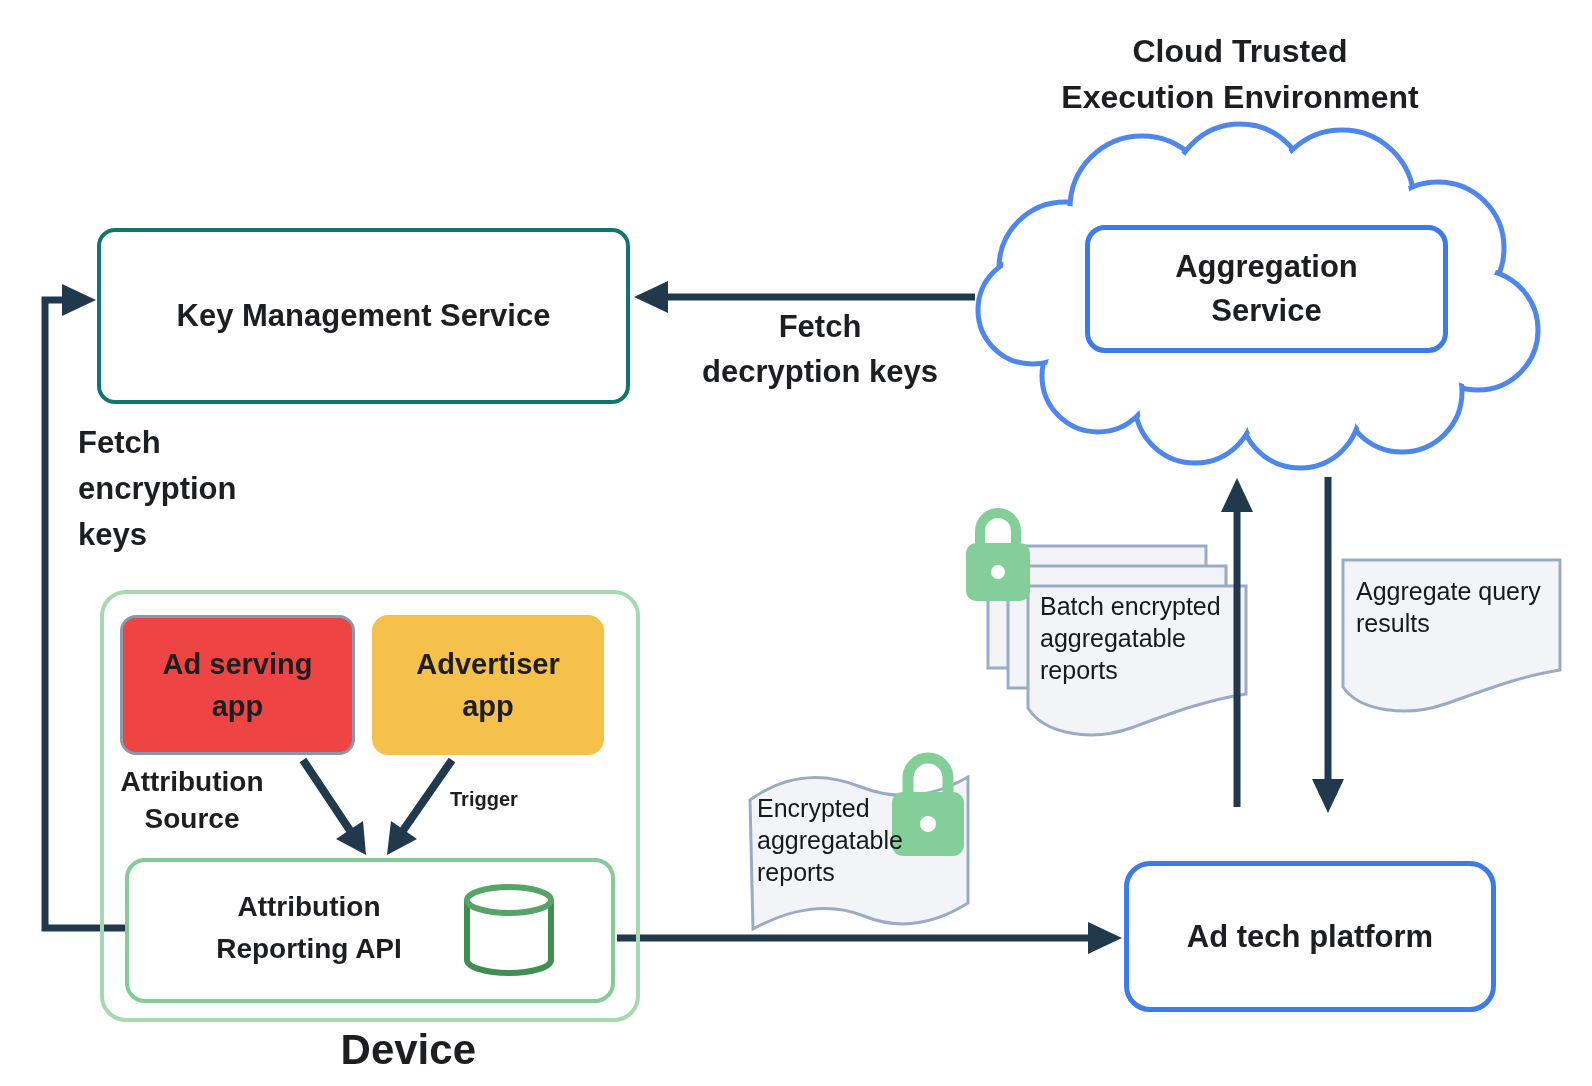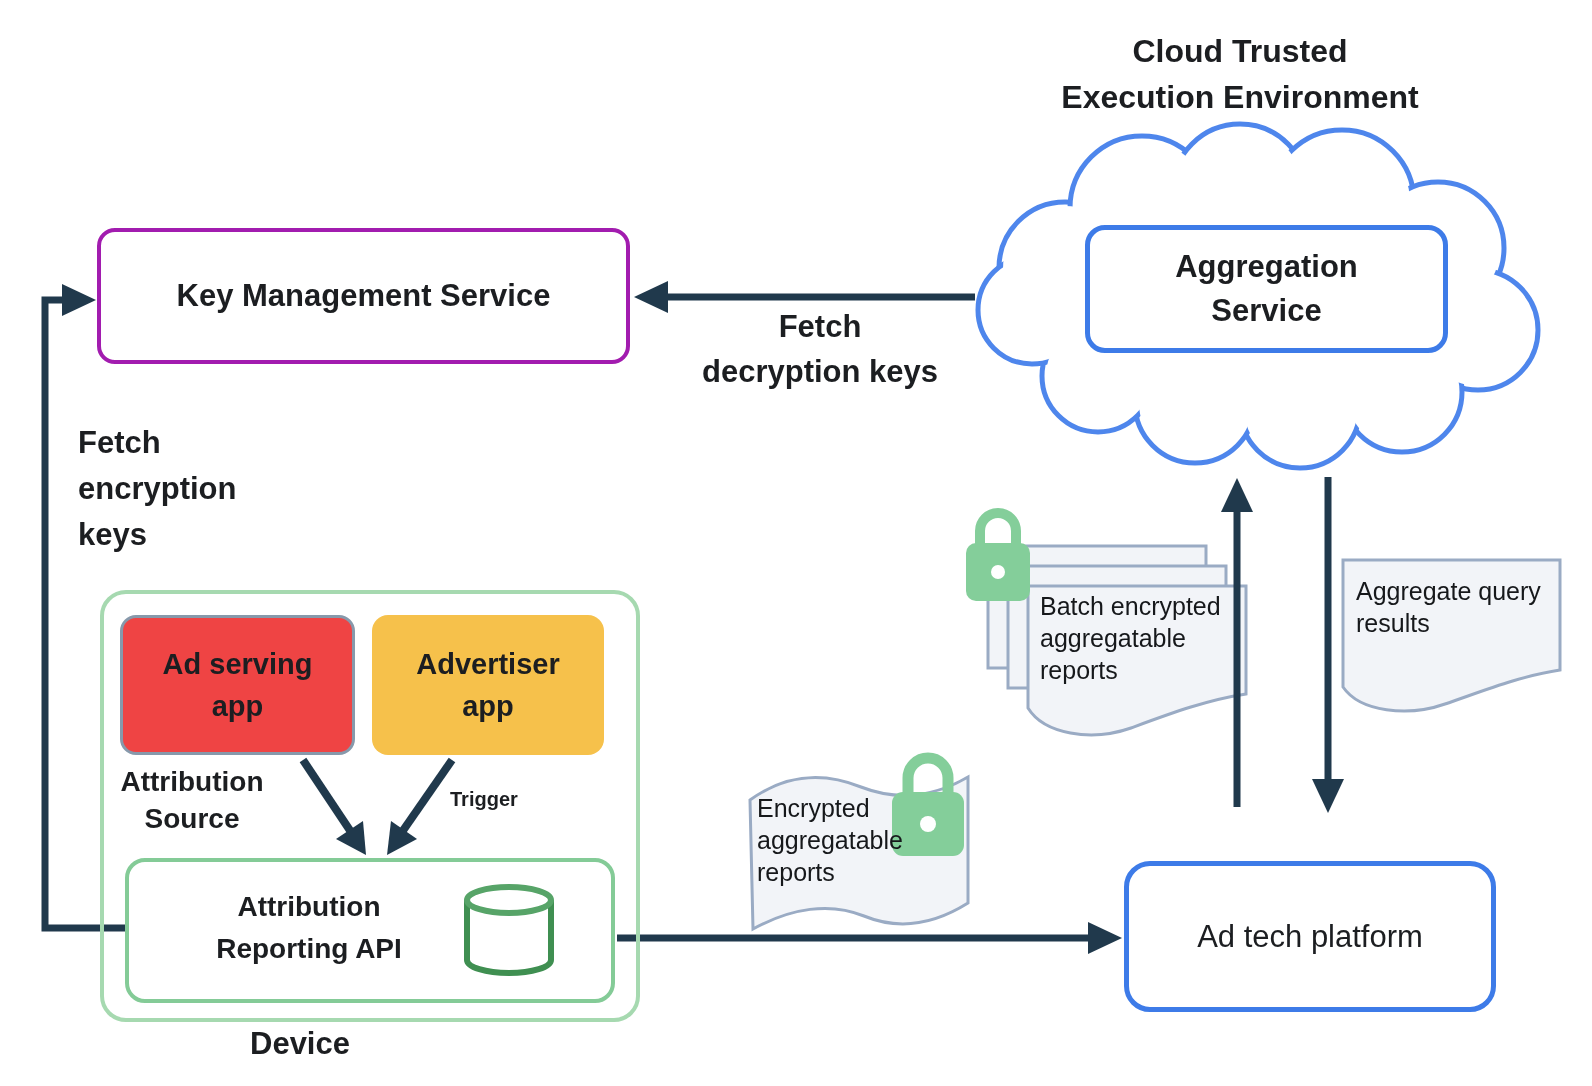--- a/index.html
+++ b/index.html
@@ -8,29 +8,29 @@
     font-family:"Liberation Sans",sans-serif;color:#1c1e21;overflow:hidden;border-radius:17px;
   }
   .layer{position:absolute;left:0;top:0;width:1592px;height:1086px;}
   .abs{position:absolute;box-sizing:border-box;}
   .pre{white-space:pre-line;}
   .center{display:flex;align-items:center;justify-content:center;text-align:center;}
 
   .title{left:950px;top:28px;width:580px;font-size:32px;font-weight:700;line-height:46px;text-align:center;}
 
   .box{background:#ffffff;}
-  .kms{left:97px;top:228px;width:533px;height:136px;border:4px solid #a21caf;border-radius:18px;font-size:31px;font-weight:700;}
+  .kms{left:97px;top:228px;width:533px;height:176px;border:4px solid #0f766e;border-radius:18px;font-size:31px;font-weight:700;}
   .agg{left:1085px;top:225px;width:363px;height:128px;border:5px solid #3D7BE8;border-radius:20px;font-size:31px;font-weight:700;line-height:44px;}
-  .adtech{left:1124px;top:861px;width:372px;height:151px;border:5px solid #3D7BE8;border-radius:26px;font-size:31px;font-weight:400;}
+  .adtech{left:1124px;top:861px;width:372px;height:151px;border:5px solid #3D7BE8;border-radius:26px;font-size:31px;font-weight:700;}
 
   .fetch-dec{left:670px;top:304px;width:300px;font-size:31px;font-weight:700;line-height:45px;text-align:center;}
   .fetch-enc{left:78px;top:420px;width:240px;font-size:31px;font-weight:700;line-height:46px;text-align:left;}
 
   .device{left:100px;top:590px;width:540px;height:432px;border:4px solid #A6D9B0;border-radius:26px;background:transparent;}
-  .device-label{left:250px;top:1026px;width:226px;font-size:31px;font-weight:700;text-align:left;}
+  .device-label{left:250px;top:1026px;width:226px;font-size:42px;font-weight:700;text-align:right;}
 
   .adserving{left:120px;top:615px;width:235px;height:140px;background:#ef4444;border:3px solid #8799AB;border-radius:16px;font-size:29px;font-weight:700;line-height:42px;}
   .advertiser{left:372px;top:615px;width:232px;height:140px;background:#F6C14B;border-radius:16px;font-size:29px;font-weight:700;line-height:42px;}
 
   .attr-source{left:92px;top:763px;width:200px;font-size:28px;font-weight:700;line-height:37px;text-align:center;}
   .trigger{left:450px;top:788px;width:135px;font-size:20px;font-weight:700;text-align:left;}
 
   .ara{left:125px;top:858px;width:490px;height:145px;border:4px solid #84CB97;border-radius:20px;}
   .ara-label{left:30px;top:24px;width:300px;font-size:28px;font-weight:700;line-height:42px;text-align:center;}
   .cylinder{right:52px;top:20px;width:100px;height:100px;}

